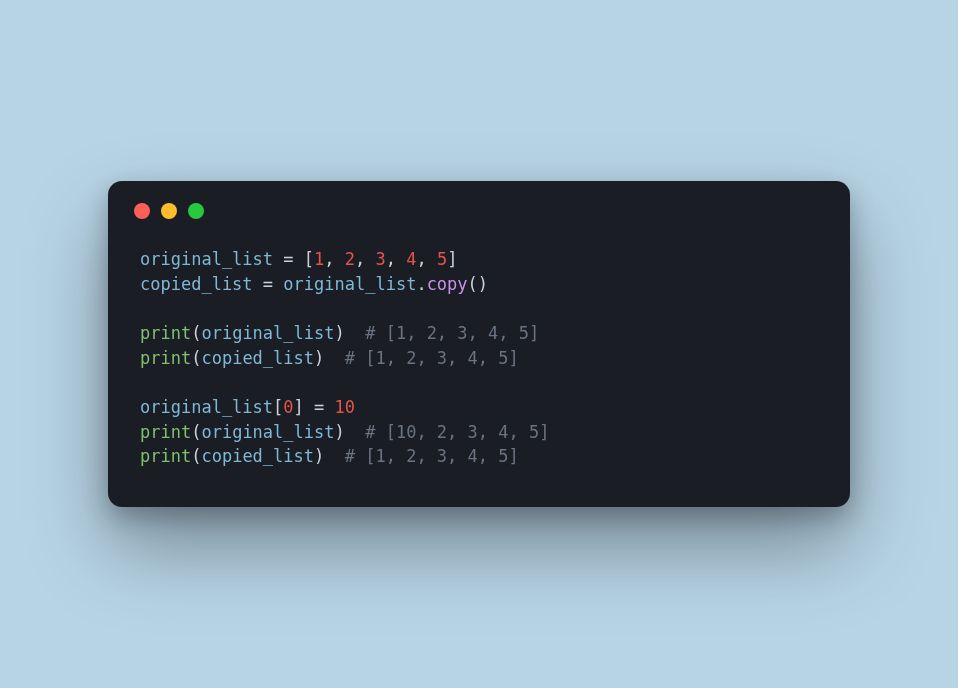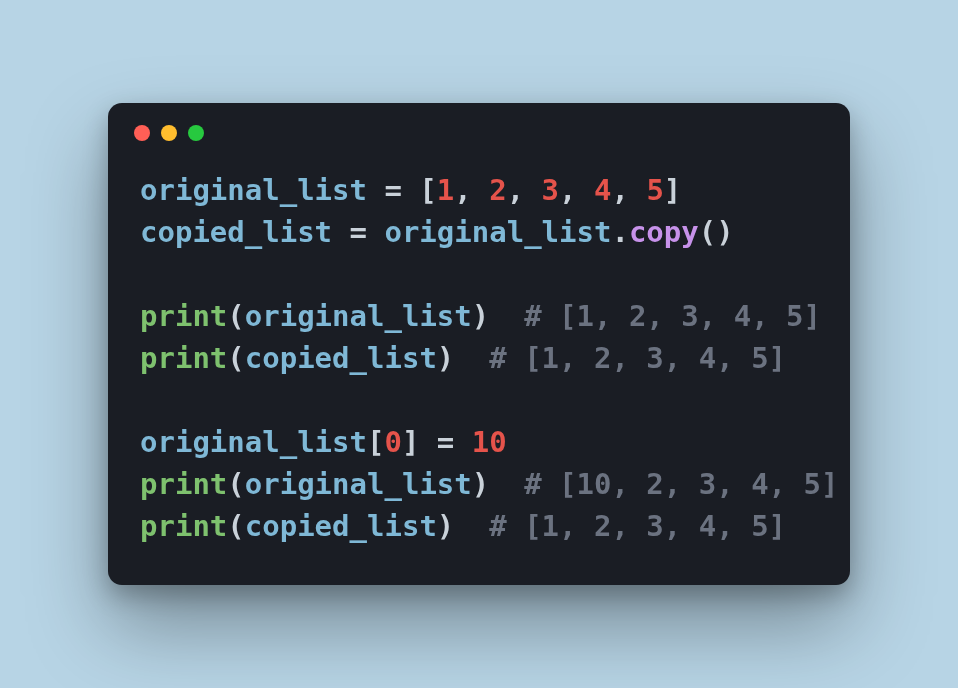--- a/index.html
+++ b/index.html
@@ -39,25 +39,24 @@
     height: 16px;
     border-radius: 50%;
   }
   .dot.red    { background: #ff5f56; }
   .dot.yellow { background: #ffbd2e; }
   .dot.green  { background: #27c93f; }
 
   pre.code {
     margin: 0;
     padding: 28px 32px 14px 32px;
-    font-size: 29px;
+    font-size: 17px;
     line-height: 1.45;
     color: #c9d1d9;
     white-space: pre;
-    font-weight: bold;
   }
 
   .tok-var   { color: #7fb8d6; }        
   .tok-op    { color: #c9d1d9; }
   .tok-num   { color: #e5534b; }        
   .tok-func  { color: #7ec16e; }        
   .tok-meth  { color: #c792ea; }        
   .tok-cmt   { color: #6b7280; }        
 </style>
 </head>

